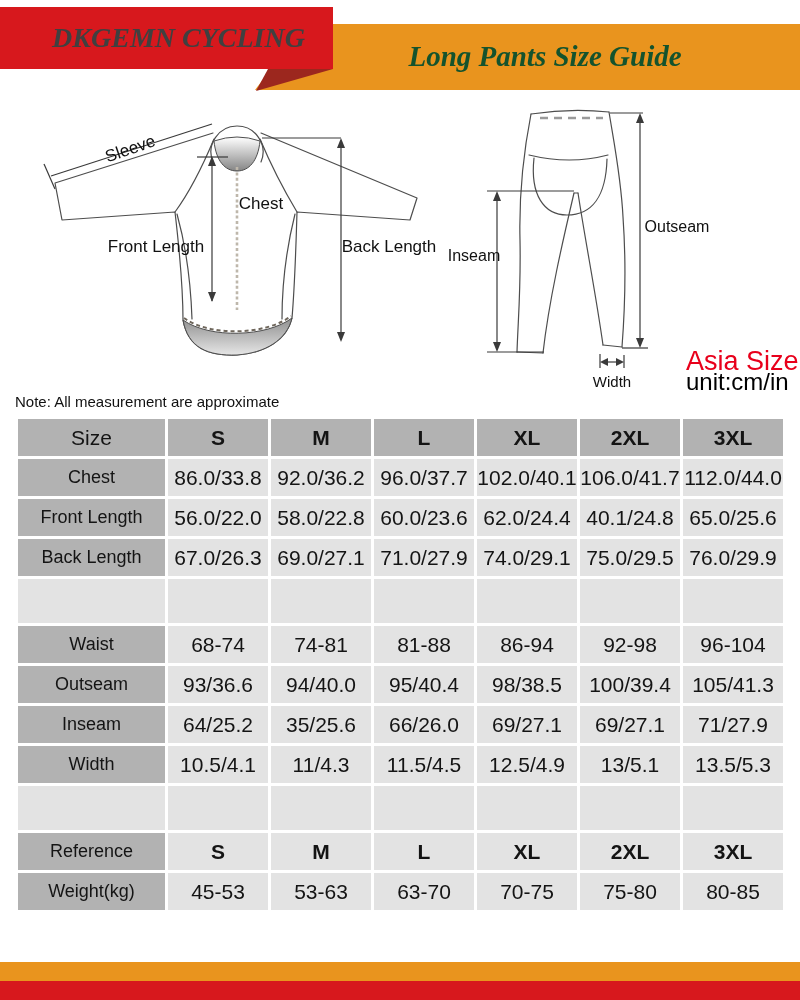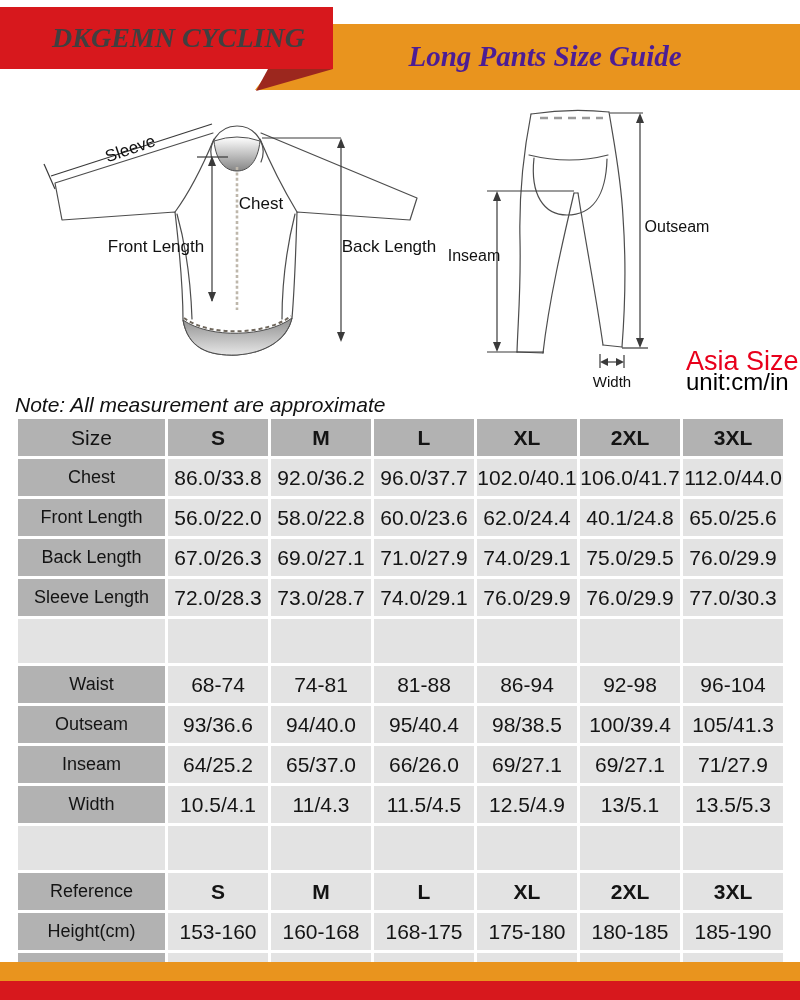--- a/index.html
+++ b/index.html
@@ -8,34 +8,34 @@
   svg{overflow:visible;display:block;}
 
   
   #header-svg{left:0;top:0;}
   .orange-shape{fill:var(--banner-orange);}
   .fold-shape{fill:var(--fold-red);}
   .red-shape{fill:var(--banner-red);}
   .brand-text{left:0;top:7px;width:357px;height:62px;display:flex;align-items:center;justify-content:center;
     color:#404040;font-family:"Liberation Serif",serif;font-style:italic;font-weight:bold;font-size:28px;white-space:nowrap;}
   .title-text{left:290px;top:24px;width:510px;height:64px;display:flex;align-items:center;justify-content:center;
-    color:#4c1d95;font-family:"Liberation Serif",serif;font-style:italic;font-weight:bold;font-size:29px;white-space:nowrap;}
+    color:#14532d;font-family:"Liberation Serif",serif;font-style:italic;font-weight:bold;font-size:29px;white-space:nowrap;}
 
   
   .sketch{stroke:#4d4d4d;stroke-width:1.2;fill:none;stroke-linejoin:round;stroke-linecap:round;}
   .measure{stroke:#3a3a3a;stroke-width:1.2;fill:none;}
   .arrowhead{fill:#3a3a3a;stroke:none;}
   .diagram-label{font-family:"Liberation Sans",sans-serif;font-size:17px;fill:#111;}
   .diagram-label.small{font-size:15px;}
   .zipper{stroke:#beb7ab;stroke-width:2.6;stroke-dasharray:3 2.4;fill:none;}
   .hem-dash{stroke:#6f675c;stroke-width:2;stroke-dasharray:4 3;fill:none;}
   .belt-dash{stroke:#9a9a9a;stroke-width:2.5;stroke-dasharray:8 6;fill:none;}
   .asia-size{left:686px;top:346px;font-size:27px;color:var(--asia-red);white-space:nowrap;}
   .unit-label{left:686px;top:368px;font-size:24px;color:#000;white-space:nowrap;}
-  .note-text{left:15px;top:393px;font-size:21px;color:#111;font-style:italic;}
+  .note-text{left:15px;top:393px;font-size:15px;color:#111;}
 
   
   .size-table{left:15px;top:416px;border-collapse:separate;border-spacing:3px;background:#fff;table-layout:fixed;width:771px;}
   .size-table td{text-align:center;vertical-align:middle;padding:0;color:#141414;overflow:hidden;}
   td.cell-head{background:var(--gray-dark);height:37px;font-weight:bold;font-size:21px;}
   td.cell-head-label{font-weight:normal;font-size:21px;}
   td.cell-label{background:var(--gray-dark);height:37px;font-size:18px;}
   td.cell-data{background:var(--gray-light);height:37px;font-size:21px;}
   td.cell-size{background:var(--gray-light);height:37px;font-weight:bold;font-size:21px;}
   td.cell-spacer{background:var(--gray-light);height:44px;}
@@ -185,29 +185,20 @@
       <tr>
         <td class="cell-label">Back Length</td>
         <td class="cell-data">67.0/26.3</td>
         <td class="cell-data">69.0/27.1</td>
         <td class="cell-data">71.0/27.9</td>
         <td class="cell-data">74.0/29.1</td>
         <td class="cell-data">75.0/29.5</td>
         <td class="cell-data">76.0/29.9</td>
       </tr>
       <tr>
-        <td class="cell-label">Sleeve Length</td>
-        <td class="cell-data">72.0/28.3</td>
-        <td class="cell-data">73.0/28.7</td>
-        <td class="cell-data">74.0/29.1</td>
-        <td class="cell-data">76.0/29.9</td>
-        <td class="cell-data">76.0/29.9</td>
-        <td class="cell-data">77.0/30.3</td>
-      </tr>
-      <tr>
         <td class="cell-spacer"></td>
         <td class="cell-spacer"></td>
         <td class="cell-spacer"></td>
         <td class="cell-spacer"></td>
         <td class="cell-spacer"></td>
         <td class="cell-spacer"></td>
         <td class="cell-spacer"></td>
       </tr>
       <tr>
         <td class="cell-label">Waist</td>
@@ -223,21 +214,21 @@
         <td class="cell-data">93/36.6</td>
         <td class="cell-data">94/40.0</td>
         <td class="cell-data">95/40.4</td>
         <td class="cell-data">98/38.5</td>
         <td class="cell-data">100/39.4</td>
         <td class="cell-data">105/41.3</td>
       </tr>
       <tr>
         <td class="cell-label">Inseam</td>
         <td class="cell-data">64/25.2</td>
-        <td class="cell-data">65/37.0</td>
+        <td class="cell-data">35/25.6</td>
         <td class="cell-data">66/26.0</td>
         <td class="cell-data">69/27.1</td>
         <td class="cell-data">69/27.1</td>
         <td class="cell-data">71/27.9</td>
       </tr>
       <tr>
         <td class="cell-label">Width</td>
         <td class="cell-data">10.5/4.1</td>
         <td class="cell-data">11/4.3</td>
         <td class="cell-data">11.5/4.5</td>
@@ -257,29 +248,20 @@
       <tr>
         <td class="cell-label">Reference</td>
         <td class="cell-size">S</td>
         <td class="cell-size">M</td>
         <td class="cell-size">L</td>
         <td class="cell-size">XL</td>
         <td class="cell-size">2XL</td>
         <td class="cell-size">3XL</td>
       </tr>
       <tr>
-        <td class="cell-label">Height(cm)</td>
-        <td class="cell-data">153-160</td>
-        <td class="cell-data">160-168</td>
-        <td class="cell-data">168-175</td>
-        <td class="cell-data">175-180</td>
-        <td class="cell-data">180-185</td>
-        <td class="cell-data">185-190</td>
-      </tr>
-      <tr>
         <td class="cell-label">Weight(kg)</td>
         <td class="cell-data">45-53</td>
         <td class="cell-data">53-63</td>
         <td class="cell-data">63-70</td>
         <td class="cell-data">70-75</td>
         <td class="cell-data">75-80</td>
         <td class="cell-data">80-85</td>
       </tr>
     </tbody>
 </table>

